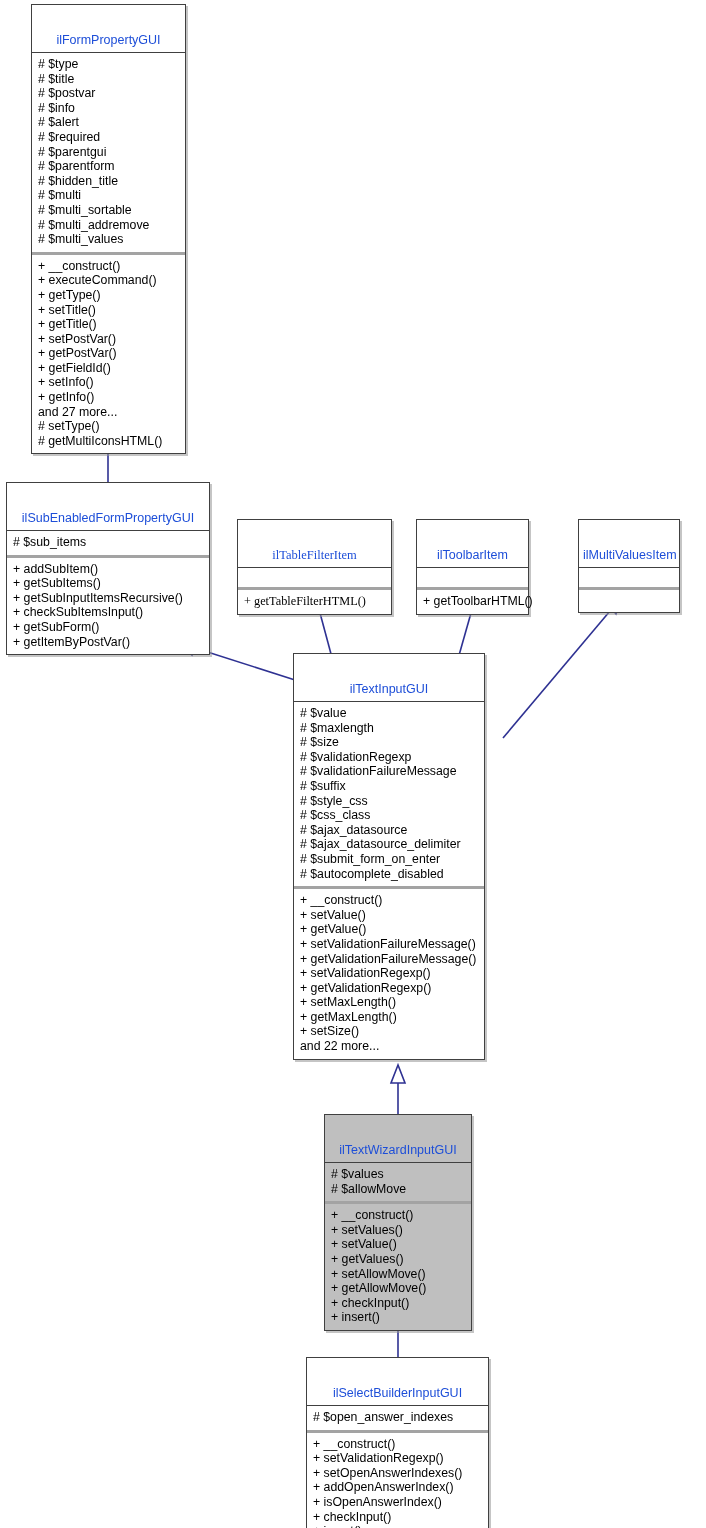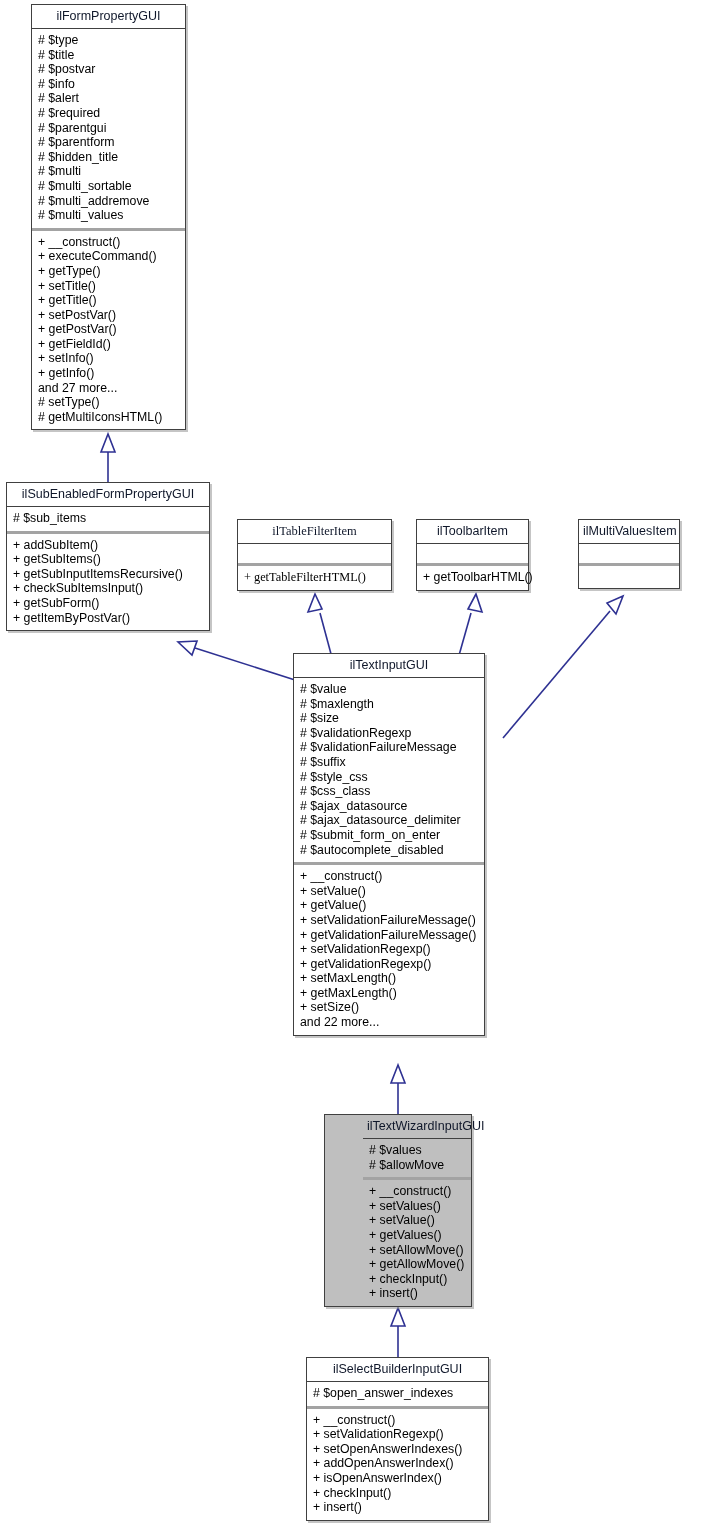--- a/index.html
+++ b/index.html
@@ -35,24 +35,25 @@
     box-shadow: 2px 2px 0 0 rgba(150,150,150,0.55);
   }
   .uml-box.highlight {
     background: #bfbfbf;
   }
   .uml-title {
     box-sizing: border-box;
     text-align: center;
     font-size: 12.5px;
     line-height: 14px;
-    color: #0f172a;
+    color: #1d4ed8;
     padding: 4px 4px 5px 4px;
     border-bottom: 1px solid #404040;
     white-space: nowrap;
+    margin-top: 24px;
   }
   .uml-section {
     box-sizing: border-box;
     padding: 4px 6px 5px 6px;
     border-bottom: 3px solid #a3a3a3;
   }
   .uml-section:last-child {
     border-bottom: none;
   }
   .uml-section.empty {
@@ -200,21 +201,21 @@
           <div class="uml-row">+ setValidationFailureMessage()</div>
           <div class="uml-row">+ getValidationFailureMessage()</div>
           <div class="uml-row">+ setValidationRegexp()</div>
           <div class="uml-row">+ getValidationRegexp()</div>
           <div class="uml-row">+ setMaxLength()</div>
           <div class="uml-row">+ getMaxLength()</div>
           <div class="uml-row">+ setSize()</div>
           <div class="uml-row">and 22 more...</div>
         </div>
       </div>
-      <div class="uml-box highlight" style="left: 324px; top: 1114px; width: 148px; padding-left: 38px;">
+      <div class="uml-box highlight" style="left: 324px; top: 1114px; width: 148px;">
         <div class="uml-title">ilTextWizardInputGUI</div>
         <div class="uml-section">
           <div class="uml-row"># $values</div>
           <div class="uml-row"># $allowMove</div>
         </div>
         <div class="uml-section">
           <div class="uml-row">+ __construct()</div>
           <div class="uml-row">+ setValues()</div>
           <div class="uml-row">+ setValue()</div>
           <div class="uml-row">+ getValues()</div>

